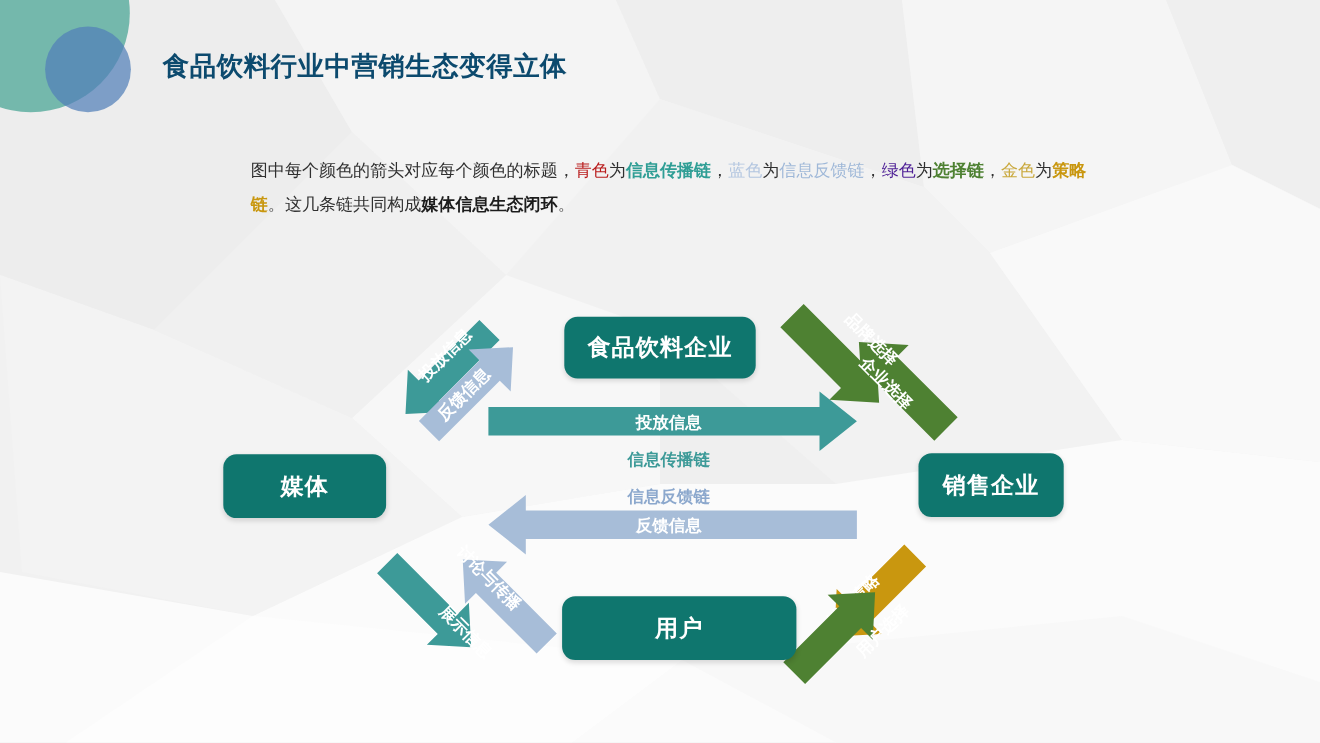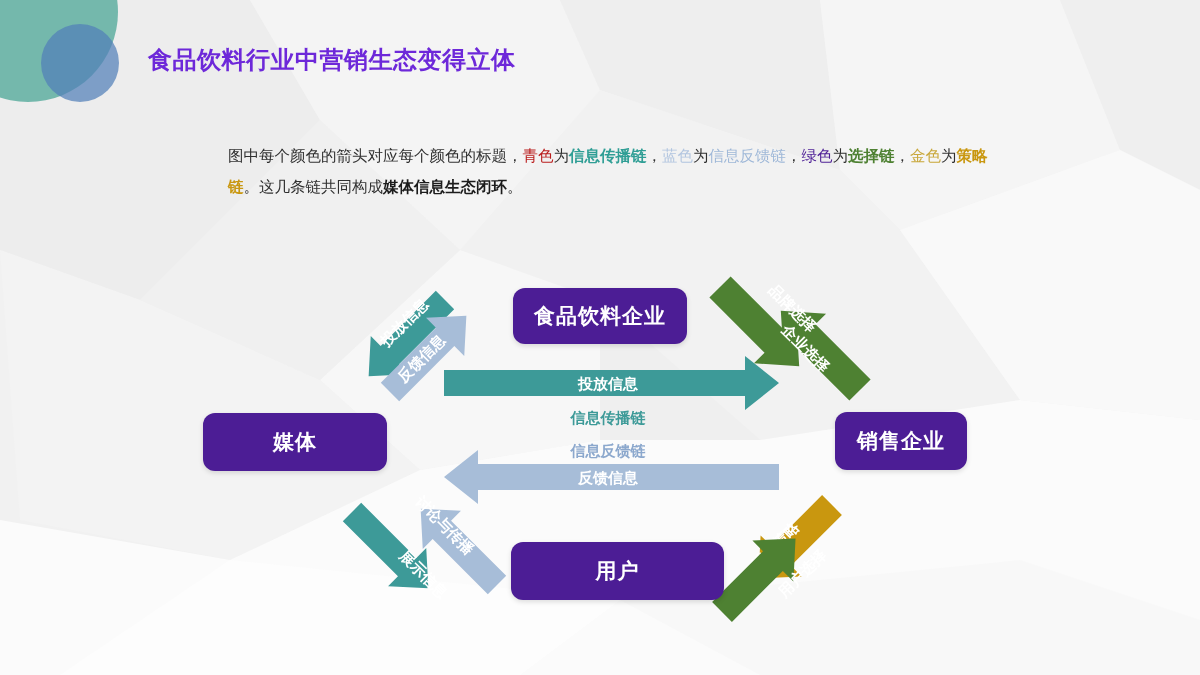--- a/index.html
+++ b/index.html
@@ -48,21 +48,21 @@
     background: rgba(82, 128, 185, 0.72);
   }
 
   
   #title {
     position: absolute;
     left: 148px;
     top: 44px;
     font-size: 24px;
     font-weight: bold;
-    color: #6d28d9;
+    color: #0c4a6e;
     letter-spacing: 0.5px;
     white-space: nowrap;
   }
 
   
   #desc {
     position: absolute;
     left: 228px;
     top: 140px;
     width: 760px;
@@ -76,34 +76,34 @@
   .c-blueb { color: #9fb8d8; }
   .c-green { color: #4c1d95; }
   .c-greenb{ color: #4e8132; font-weight: bold; }
   .c-gold  { color: #c9a83c; }
   .c-goldb { color: #c9970f; font-weight: bold; }
   .c-dark  { color: #1c1c1c; font-weight: bold; }
 
   
   .node {
     position: absolute;
-    background: #4c1d95;
+    background: #0f766e;
     border-radius: 12px;
     color: #ffffff;
     font-size: 21px;
     font-weight: bold;
     display: flex;
     align-items: center;
     justify-content: center;
     box-shadow: 0 2px 5px rgba(0,0,0,0.13);
     z-index: 6;
     letter-spacing: 1px;
   }
   #node-company { left: 513px; top: 288px; width: 174px; height: 56px; }
-  #node-media   { left: 203px; top: 413px; width: 184px; height: 58px; }
+  #node-media   { left: 203px; top: 413px; width: 148px; height: 58px; }
   #node-sales   { left: 835px; top: 412px; width: 132px; height: 58px; }
   #node-user    { left: 511px; top: 542px; width: 213px; height: 58px; }
 
   
   #arrows {
     position: absolute;
     left: 0; top: 0;
     width: 1200px;
     height: 675px;
     z-index: 4;

